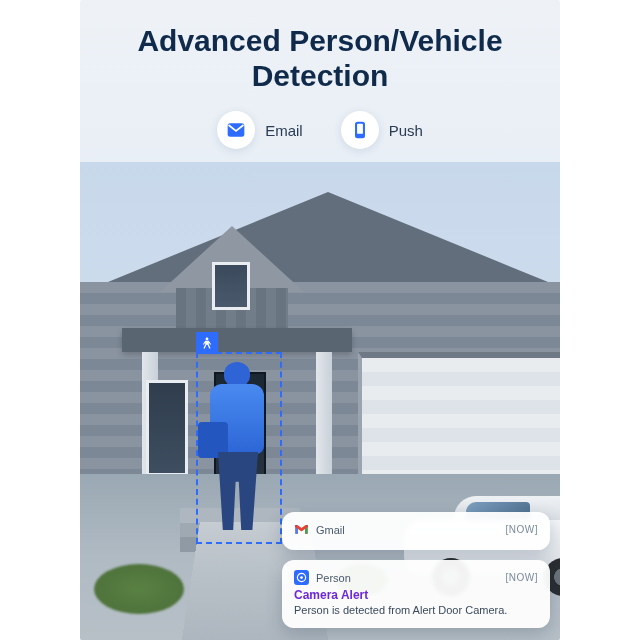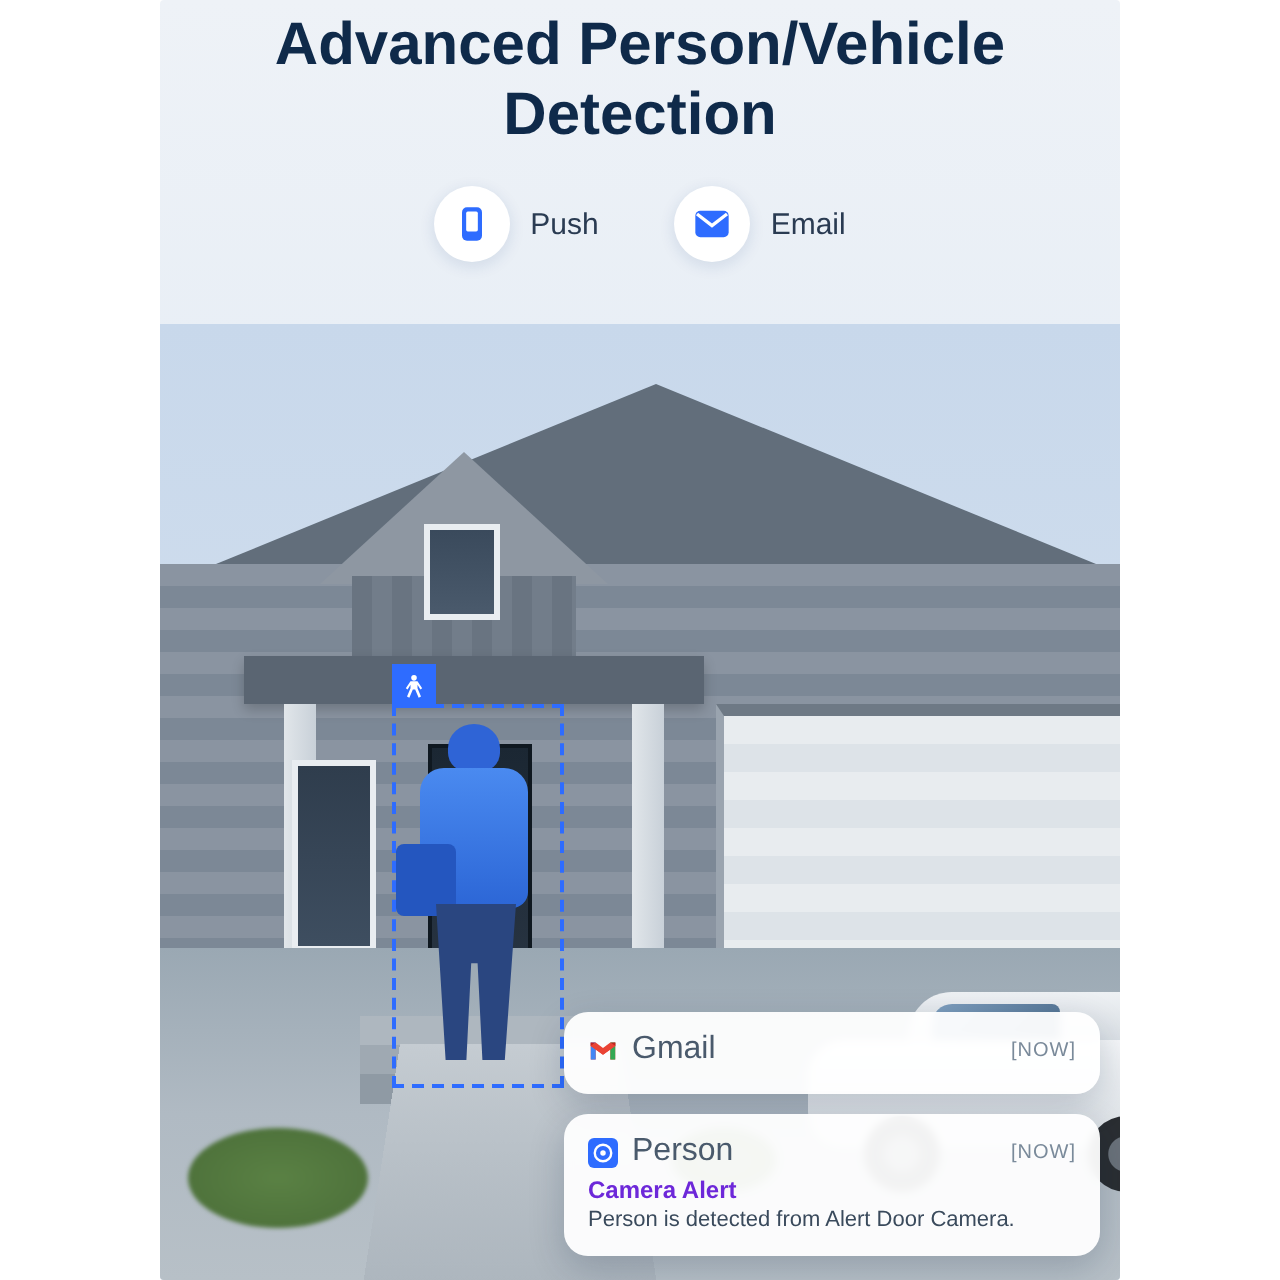--- a/index.html
+++ b/index.html
@@ -19,21 +19,21 @@
       position: relative;
       overflow: hidden;
       border-radius: 2px;
     }
     .title {
       text-align: center;
       font-size: 30px;
       font-weight: 800;
       color: #0f2a4a;
       line-height: 1.15;
-      padding: 6px 20px 14px;
+      padding: 24px 20px 14px;
     }
     .features {
       display: flex;
       justify-content: center;
       gap: 38px;
       padding: 4px 0 16px;
     }
     .feature {
       display: flex;
       align-items: center;
@@ -281,21 +281,21 @@
       width: 15px; height: 15px;
       display: flex; align-items: center; justify-content: center;
       border-radius: 3px;
     }
     .app-icon.gmail svg { width: 15px; height: 11px; }
     .app-icon.reolink {
       background: #2e6cff;
     }
     .app-icon.reolink svg { width: 11px; height: 11px; fill: #fff; }
     .app-name {
-      font-size: 16px;
+      font-size: 11px;
       color: #4a5a6c;
       flex: 1;
     }
     .notif-time {
       font-size: 10px;
       color: #7a8a9a;
       letter-spacing: 0.5px;
       padding-left: 21px;
     }
     .notif-title {
@@ -312,37 +312,37 @@
     .gmail-notif .notif-body { color: #1a2a3c; font-weight: 500; }
   </style>
 </head>
 <body>
 
 <div class="card">
 
   <h1 class="title">Advanced Person/Vehicle Detection</h1>
 
   <div class="features">
+    <div class="feature">
+      <div class="icon-circle">
+        <svg viewBox="0 0 24 24">
+            <rect x="2" y="4" width="20" height="16" rx="3" fill="#2e6cff"></rect>
+            <path d="M3 6l9 7 9-7" stroke="#fff" stroke-width="2" fill="none"></path>
+          </svg>
+      </div>
+      <span class="feature-label">Email</span>
+    </div>
     <div class="feature">
       <div class="icon-circle">
         <svg viewBox="0 0 24 24">
             <rect x="6" y="2" width="12" height="20" rx="3" fill="#2e6cff"></rect>
             <rect x="8.5" y="4.5" width="7" height="12" rx="1" fill="#fff"></rect>
           </svg>
       </div>
       <span class="feature-label">Push</span>
-    </div>
-    <div class="feature">
-      <div class="icon-circle">
-        <svg viewBox="0 0 24 24">
-            <rect x="2" y="4" width="20" height="16" rx="3" fill="#2e6cff"></rect>
-            <path d="M3 6l9 7 9-7" stroke="#fff" stroke-width="2" fill="none"></path>
-          </svg>
-      </div>
-      <span class="feature-label">Email</span>
     </div>
   </div>
 
   <div class="scene">
     <div class="sky"></div>
     <div class="house">
       <div class="wall"></div>
       <div class="main-roof"></div>
       <div class="gable"></div>
       <div class="gable-face"></div>

